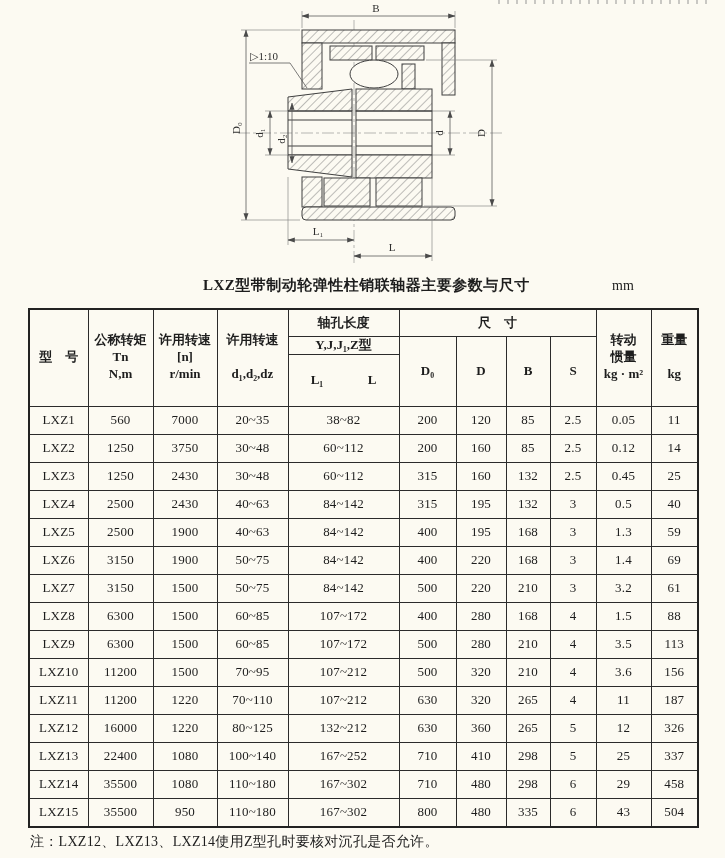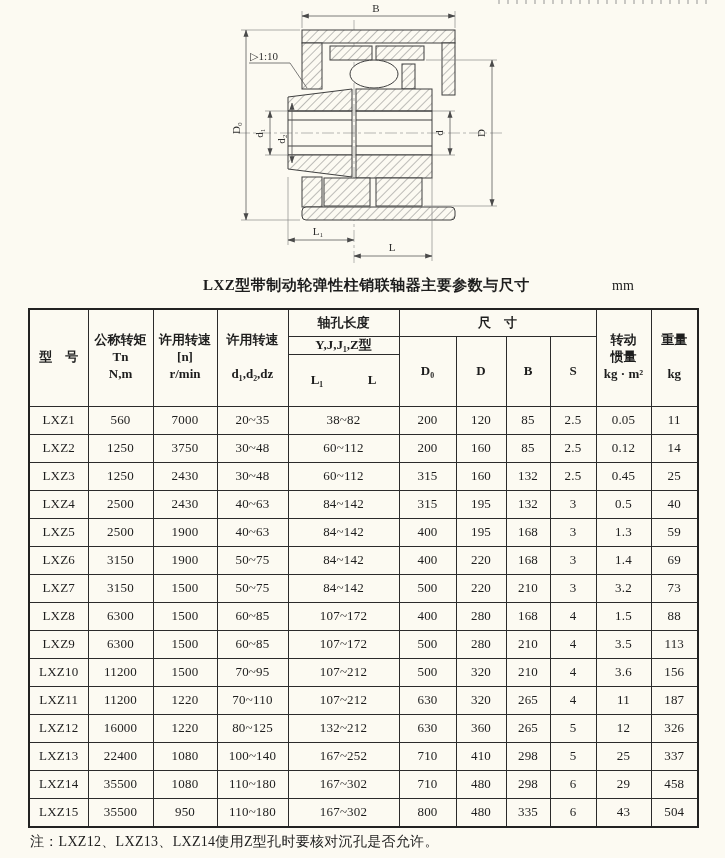--- a/index.html
+++ b/index.html
@@ -304,21 +304,21 @@
         <td>LXZ7</td>
         <td>3150</td>
         <td>1500</td>
         <td>50~75</td>
         <td>84~142</td>
         <td>500</td>
         <td>220</td>
         <td>210</td>
         <td>3</td>
         <td>3.2</td>
-        <td>73</td>
+        <td>61</td>
       </tr>
 
       <tr>
         <td>LXZ8</td>
         <td>6300</td>
         <td>1500</td>
         <td>60~85</td>
         <td>107~172</td>
         <td>400</td>
         <td>280</td>

